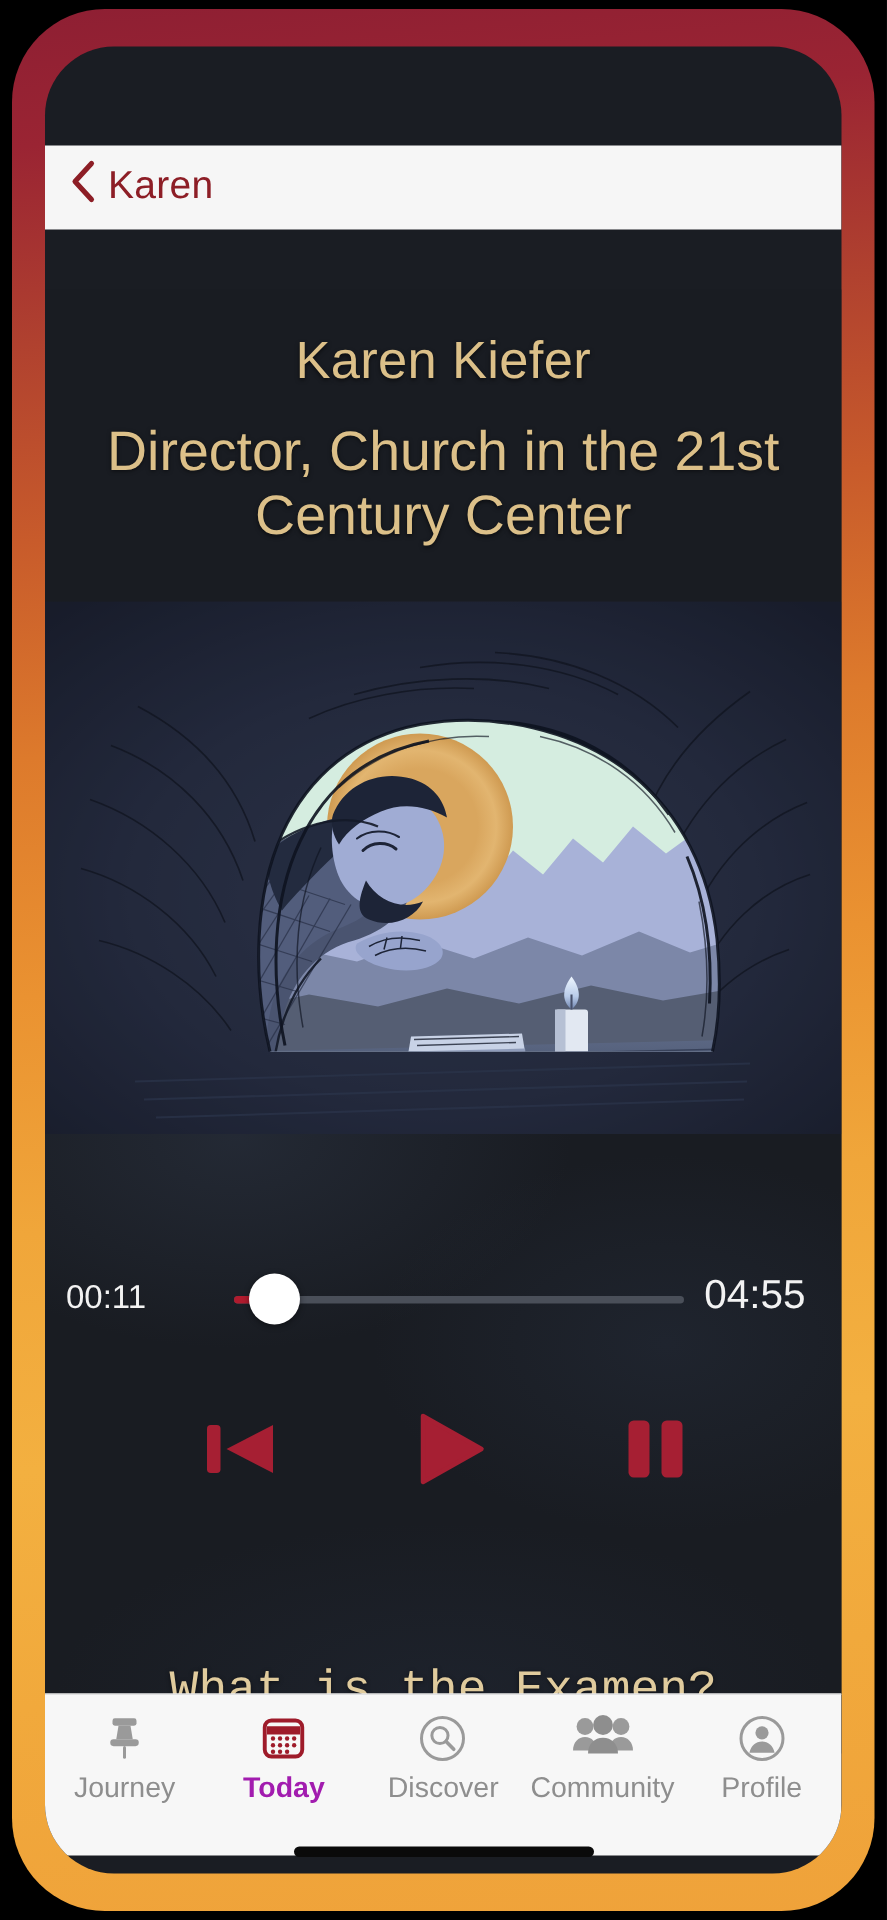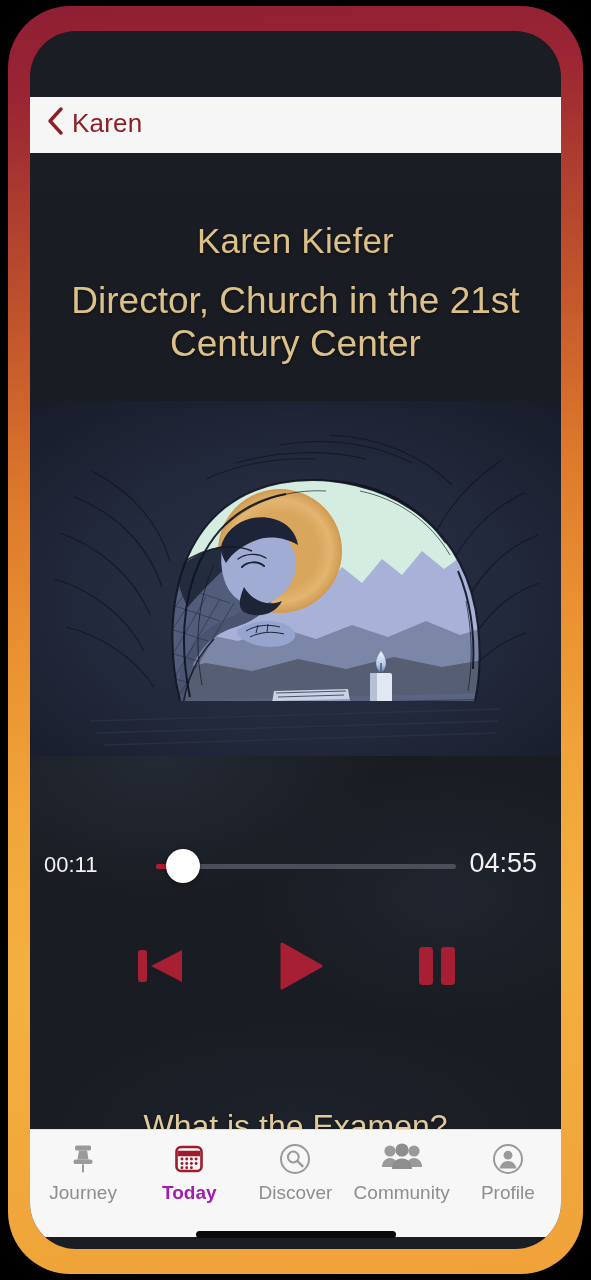--- a/index.html
+++ b/index.html
@@ -156,20 +156,21 @@
     width: 531px; height: 70px;
     display: flex; align-items: center; justify-content: space-around;
     padding: 0 58px; box-sizing: border-box;
   }
   .ctl { cursor: pointer; display: flex; align-items: center; justify-content: center; }
 
   #episode-title {
     position: absolute; left: 0; top: 915px; width: 531px;
     text-align: center; font-size: 32px; color: #e0cb9d;
     text-shadow: 0 1px 3px rgba(0,0,0,.5);
+    font-family: Liberation Mono, monospace;
   }
 
   
   #tab-bar {
     position: absolute; left: 0; top: 1098px;
     width: 531px; height: 108px;
     background: #f7f7f7;
     border-top: 1px solid #e2e2e2;
     display: flex; align-items: flex-start; justify-content: space-around;
     padding-top: 12px; box-sizing: border-box;

